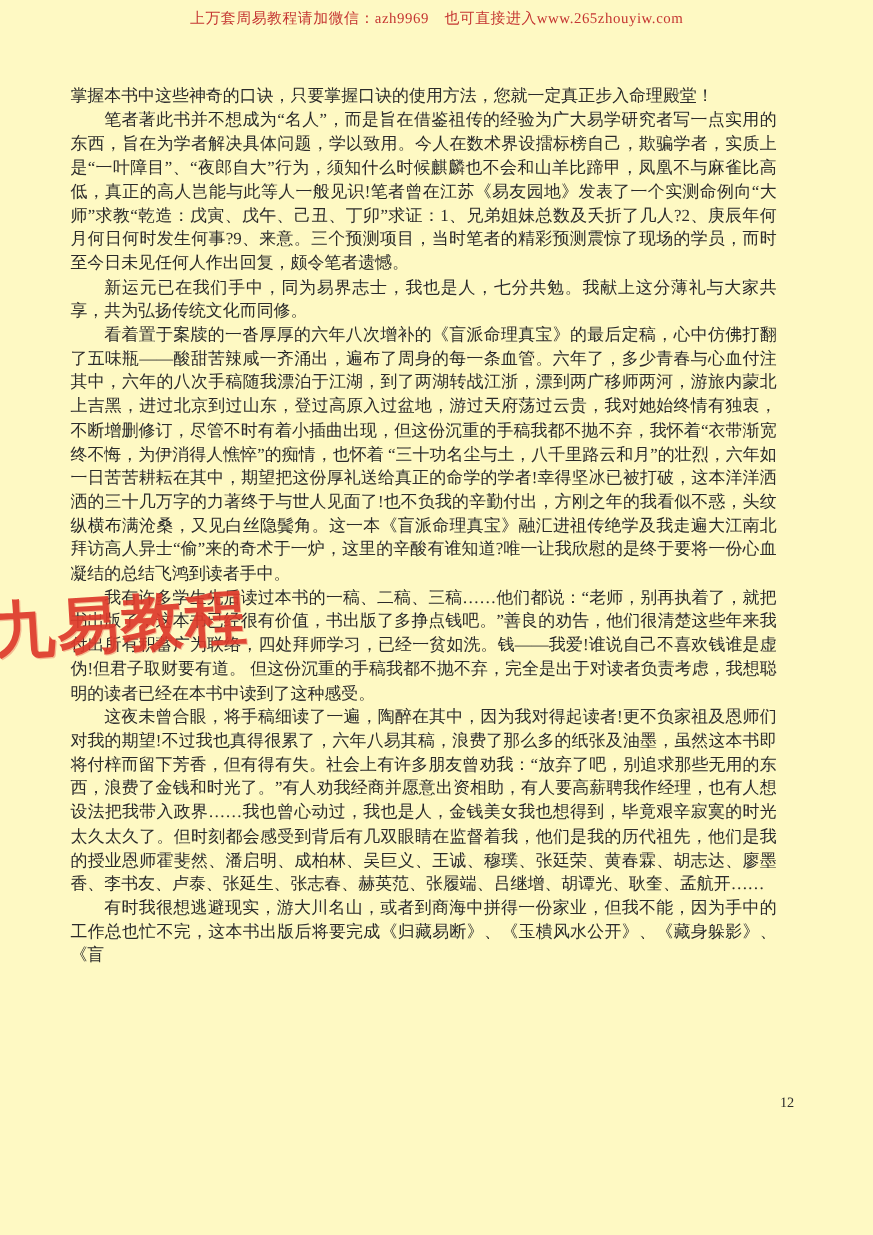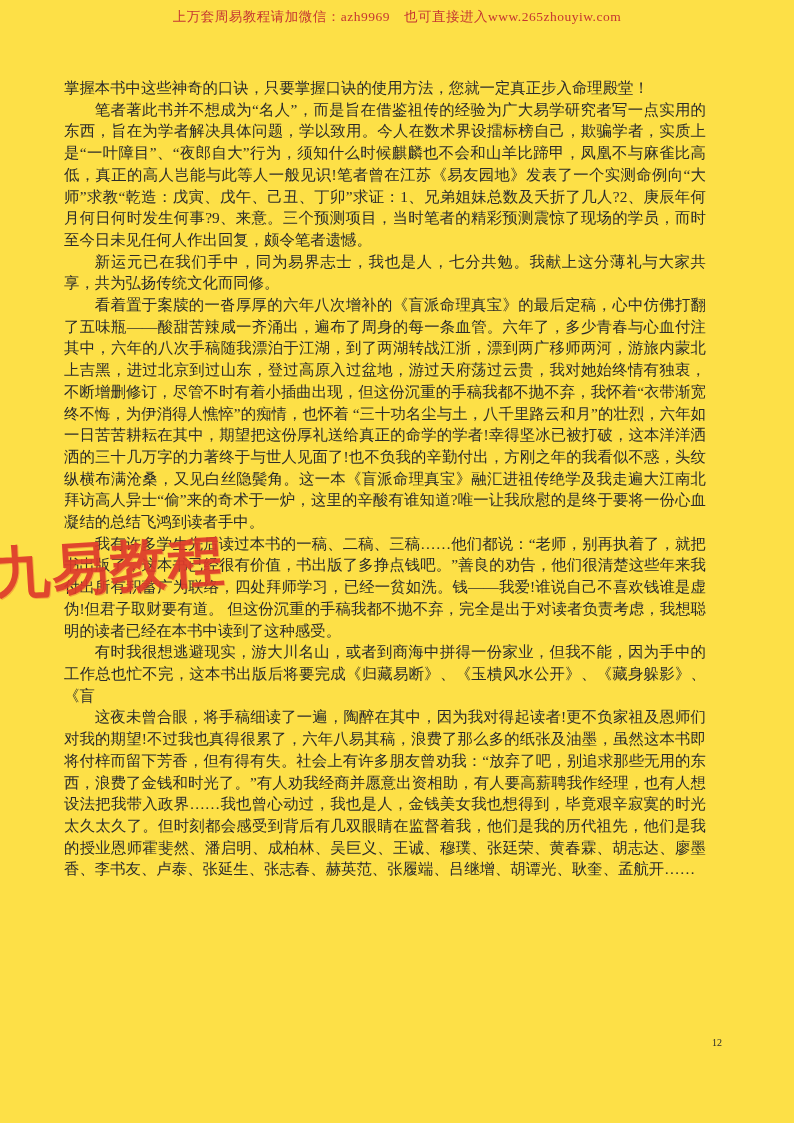--- a/index.html
+++ b/index.html
@@ -4,21 +4,21 @@
 <style>
   html, body {
     margin: 0;
     padding: 0;
     background: #ffffff;
   }
   .page {
     position: relative;
     width: 794px;
     height: 1123px;
-    background: #fde047;
+    background: #fef9c3;
     overflow: hidden;
     font-family: "Liberation Serif", "DejaVu Serif", serif;
   }
   .header {
     position: absolute;
     top: 8px;
     left: 0;
     width: 100%;
     text-align: center;
     font-size: 13.5px;
@@ -53,41 +53,41 @@
     opacity: 0.92;
     transform: rotate(-3.5deg);
     letter-spacing: 2px;
     font-family: "Liberation Sans", "DejaVu Sans", sans-serif;
     z-index: 5;
     pointer-events: none;
     text-shadow: 1px 1px 0 rgba(222,58,43,0.35);
   }
   .page-number {
     position: absolute;
-    top: 1037px;
+    top: 994px;
     right: 72px;
-    font-size: 10px;
+    font-size: 13px;
     color: #2b2b2b;
     font-family: "Liberation Serif", "DejaVu Serif", serif;
   }
 </style>
 </head>
 <body>
 
 <div class="page">
 
   <div class="header">上万套周易教程请加微信：azh9969　也可直接进入www.265zhouyiw.com</div>
 
   <div class="watermark">九易教程</div>
 
   <div class="body-text">
     <p class="noindent">掌握本书中这些神奇的口诀，只要掌握口诀的使用方法，您就一定真正步入命理殿堂！</p>
     <p class="indent">笔者著此书并不想成为“名人”，而是旨在借鉴祖传的经验为广大易学研究者写一点实用的东西，旨在为学者解决具体问题，学以致用。今人在数术界设擂标榜自己，欺骗学者，实质上是“一叶障目”、“夜郎自大”行为，须知什么时候麒麟也不会和山羊比蹄甲，凤凰不与麻雀比高低，真正的高人岂能与此等人一般见识!笔者曾在江苏《易友园地》发表了一个实测命例向“大师”求教“乾造：戊寅、戊午、己丑、丁卯”求证：1、兄弟姐妹总数及夭折了几人?2、庚辰年何月何日何时发生何事?9、来意。三个预测项目，当时笔者的精彩预测震惊了现场的学员，而时至今日未见任何人作出回复，颇令笔者遗憾。</p>
     <p class="indent">新运元已在我们手中，同为易界志士，我也是人，七分共勉。我献上这分薄礼与大家共享，共为弘扬传统文化而同修。</p>
     <p class="indent">看着置于案牍的一沓厚厚的六年八次增补的《盲派命理真宝》的最后定稿，心中仿佛打翻了五味瓶——酸甜苦辣咸一齐涌出，遍布了周身的每一条血管。六年了，多少青春与心血付注其中，六年的八次手稿随我漂泊于江湖，到了两湖转战江浙，漂到两广移师两河，游旅内蒙北上吉黑，进过北京到过山东，登过高原入过盆地，游过天府荡过云贵，我对她始终情有独衷，不断增删修订，尽管不时有着小插曲出现，但这份沉重的手稿我都不抛不弃，我怀着“衣带渐宽终不悔，为伊消得人憔悴”的痴情，也怀着 “三十功名尘与土，八千里路云和月”的壮烈，六年如一日苦苦耕耘在其中，期望把这份厚礼送给真正的命学的学者!幸得坚冰已被打破，这本洋洋洒洒的三十几万字的力著终于与世人见面了!也不负我的辛勤付出，方刚之年的我看似不惑，头纹纵横布满沧桑，又见白丝隐鬓角。这一本《盲派命理真宝》融汇进祖传绝学及我走遍大江南北拜访高人异士“偷”来的奇术于一炉，这里的辛酸有谁知道?唯一让我欣慰的是终于要将一份心血凝结的总结飞鸿到读者手中。</p>
     <p class="indent">我有许多学生先后读过本书的一稿、二稿、三稿……他们都说：“老师，别再执着了，就把书出版了，这本书已经很有价值，书出版了多挣点钱吧。”善良的劝告，他们很清楚这些年来我付出所有积蓄广为联络，四处拜师学习，已经一贫如洗。钱——我爱!谁说自己不喜欢钱谁是虚伪!但君子取财要有道。 但这份沉重的手稿我都不抛不弃，完全是出于对读者负责考虑，我想聪明的读者已经在本书中读到了这种感受。</p>
+    <p class="indent">这夜未曾合眼，将手稿细读了一遍，陶醉在其中，因为我对得起读者!更不负家祖及恩师们对我的期望!不过我也真得很累了，六年八易其稿，浪费了那么多的纸张及油墨，虽然这本书即将付梓而留下芳香，但有得有失。社会上有许多朋友曾劝我：“放弃了吧，别追求那些无用的东西，浪费了金钱和时光了。”有人劝我经商并愿意出资相助，有人要高薪聘我作经理，也有人想设法把我带入政界……我也曾心动过，我也是人，金钱美女我也想得到，毕竟艰辛寂寞的时光太久太久了。但时刻都会感受到背后有几双眼睛在监督着我，他们是我的历代祖先，他们是我的授业恩师霍斐然、潘启明、成柏林、吴巨义、王诚、穆璞、张廷荣、黄春霖、胡志达、廖墨香、李书友、卢泰、张延生、张志春、赫英范、张履端、吕继增、胡谭光、耿奎、孟航开……</p>
     <p class="indent">有时我很想逃避现实，游大川名山，或者到商海中拼得一份家业，但我不能，因为手中的工作总也忙不完，这本书出版后将要完成《归藏易断》、《玉樻风水公开》、《藏身躲影》、《盲</p>
-    <p class="indent">这夜未曾合眼，将手稿细读了一遍，陶醉在其中，因为我对得起读者!更不负家祖及恩师们对我的期望!不过我也真得很累了，六年八易其稿，浪费了那么多的纸张及油墨，虽然这本书即将付梓而留下芳香，但有得有失。社会上有许多朋友曾劝我：“放弃了吧，别追求那些无用的东西，浪费了金钱和时光了。”有人劝我经商并愿意出资相助，有人要高薪聘我作经理，也有人想设法把我带入政界……我也曾心动过，我也是人，金钱美女我也想得到，毕竟艰辛寂寞的时光太久太久了。但时刻都会感受到背后有几双眼睛在监督着我，他们是我的历代祖先，他们是我的授业恩师霍斐然、潘启明、成柏林、吴巨义、王诚、穆璞、张廷荣、黄春霖、胡志达、廖墨香、李书友、卢泰、张延生、张志春、赫英范、张履端、吕继增、胡谭光、耿奎、孟航开……</p>
   </div>
 
   <div class="page-number">12</div>
 
 </div>
 
 </body></html>

